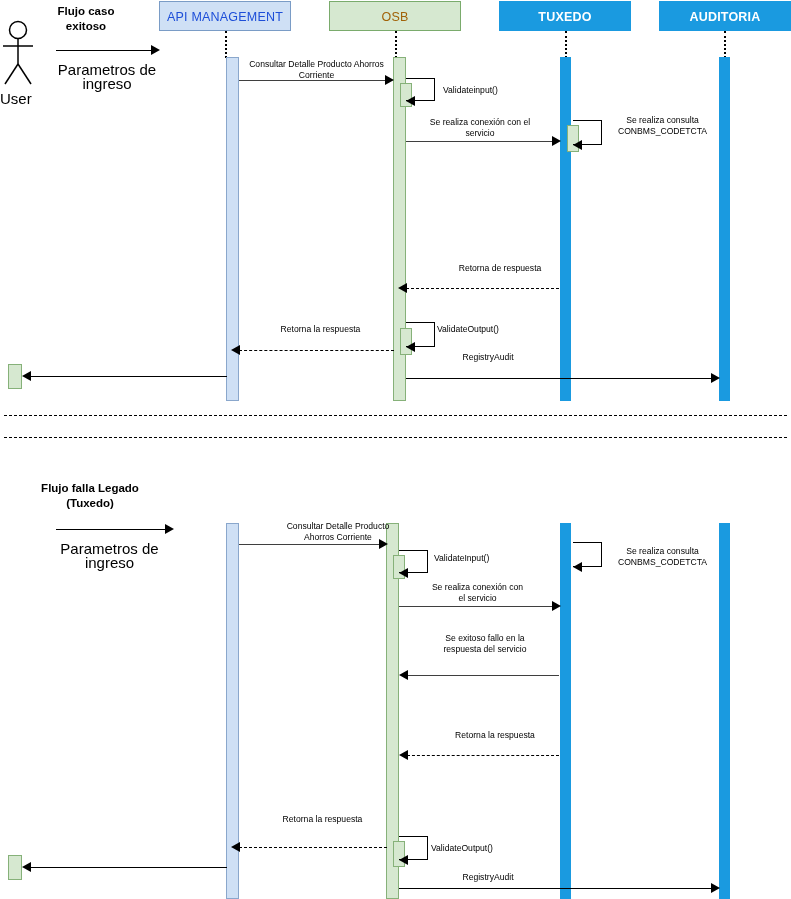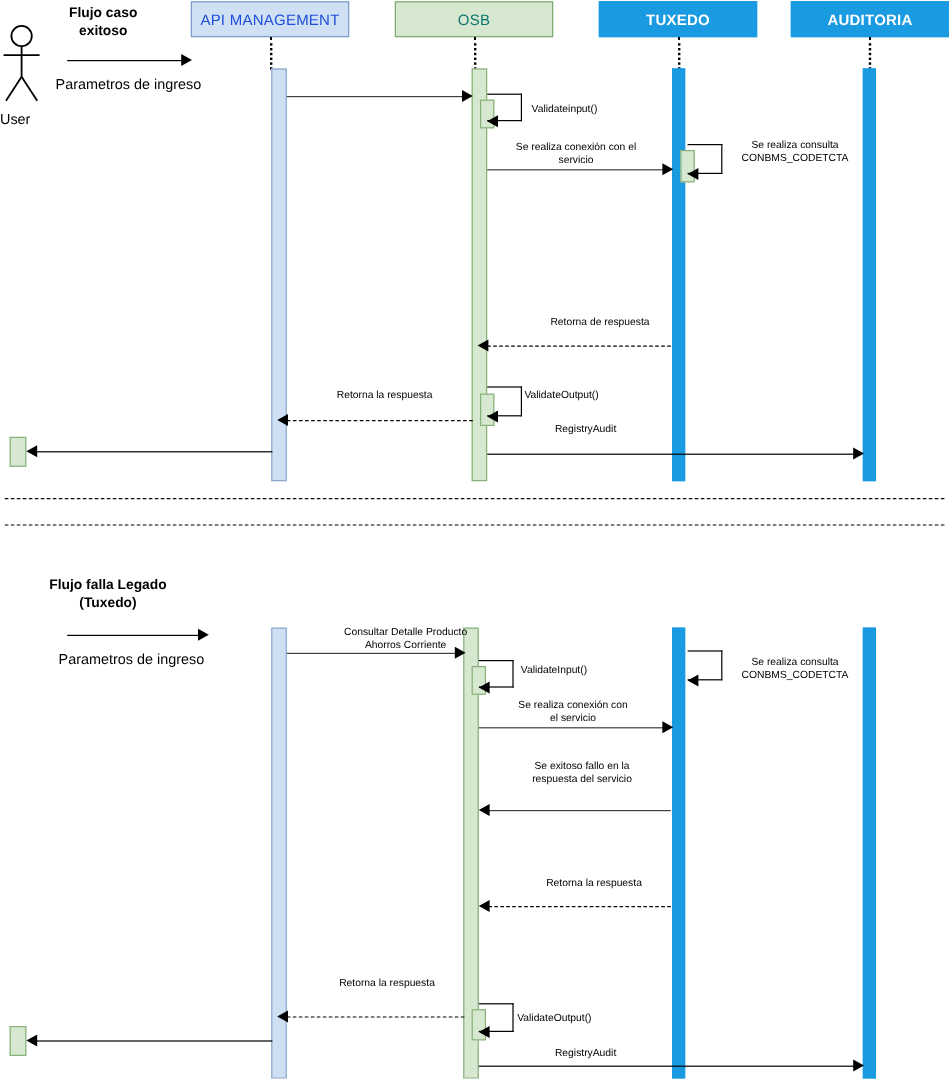--- a/index.html
+++ b/index.html
@@ -34,21 +34,21 @@
     overflow: hidden;
   }
   .participant.blue-light {
     background: #cfe0f5;
     border-color: #7a9cc6;
     color: #1d4ed8;
   }
   .participant.green {
     background: #d6e8d0;
     border-color: #7aab6c;
-    color: #0f766e;
+    color: #a16207;
   }
   .participant.blue-strong {
     background: #1a9ae0;
     border-color: #1a9ae0;
     color: #ffffff;
     font-weight: bold;
   }
 
   
   .lifeline {
@@ -120,21 +120,21 @@
     text-align: center;
     color: #000000;
     white-space: pre-line;
   }
   .label.big {
     font-size: 11.5px;
     line-height: 15px;
     font-weight: bold;
   }
   .label.plain-md {
-    font-size: 12px;
+    font-size: 15px;
     line-height: 14px;
     font-weight: normal;
   }
 
   
   .separator {
     position: absolute;
     height: 0;
     border-top: 1.6px dashed #000000;
   }
@@ -179,20 +179,22 @@
   <div class="arrowhead right" style="left:151px; top:45px;"></div>
   <div class="label plain-md" style="left:42px; top:63px; width:130px;">Parametros de ingreso</div>
 
   <div class="activation apim" style="left:226px; top:57px; width:13px; height:344px;"></div>
   <div class="activation osb" style="left:393px; top:57px; width:13px; height:344px;"></div>
   <div class="activation tux" style="left:560px; top:57px; width:11px; height:344px;"></div>
   <div class="activation aud" style="left:719px; top:57px; width:11px; height:344px;"></div>
 
   <div class="msg" style="left:239px; top:80px; width:148px;"></div>
   <div class="arrowhead right" style="left:385px; top:75px;"></div>
+  <div class="label" style="left:234px; top:59px; width:165px;">Consultar Detalle Producto Ahorros
+Corriente</div>
 
   <div class="activation nested-green" style="left:400px; top:83px; width:12px; height:24px;"></div>
   <div class="selfloop" style="left:406px; top:78px; width:29px; height:23px;"></div>
   <div class="arrowhead left" style="left:406px; top:96px;"></div>
   <div class="label" style="left:443px; top:85px; width:110px; text-align:left;">Validateinput()</div>
 
   <div class="msg" style="left:406px; top:141px; width:148px;"></div>
   <div class="arrowhead right" style="left:552px; top:136px;"></div>
   <div class="label" style="left:400px; top:117px; width:160px;">Se realiza conexión con el
 servicio</div>

